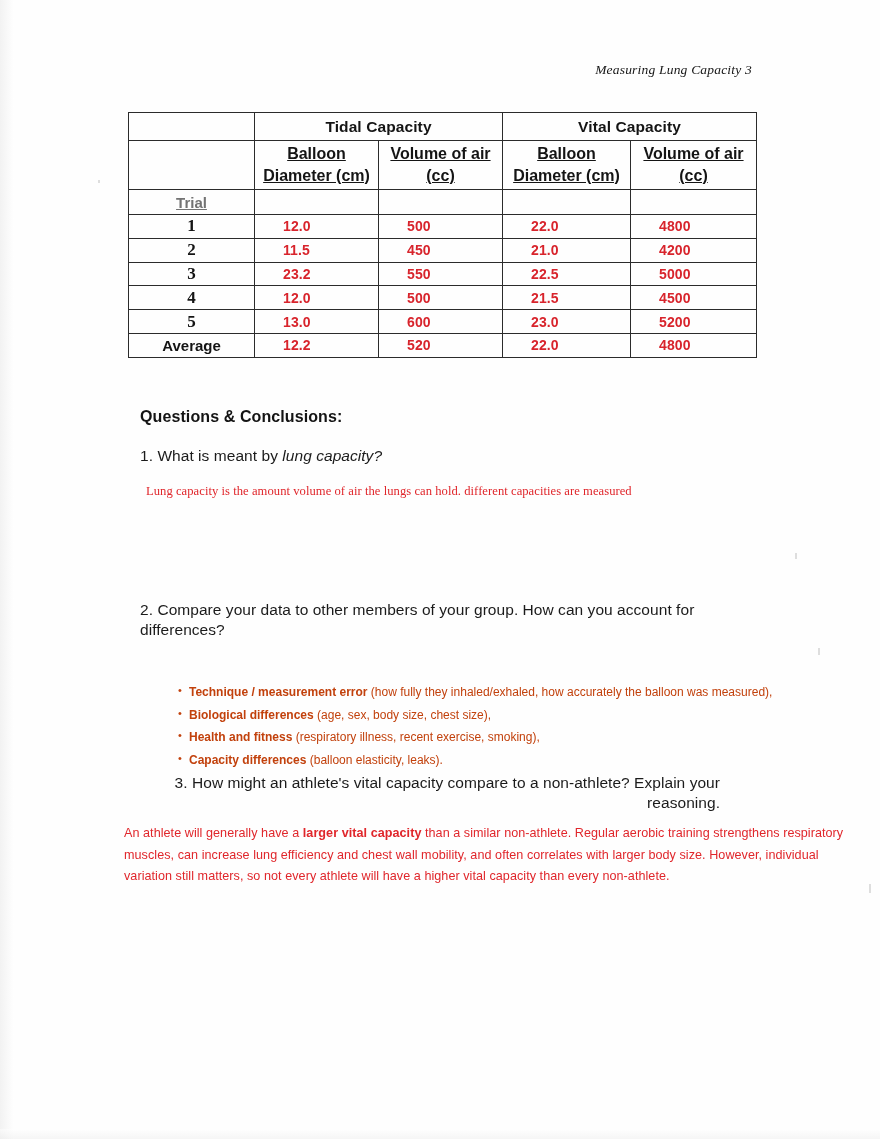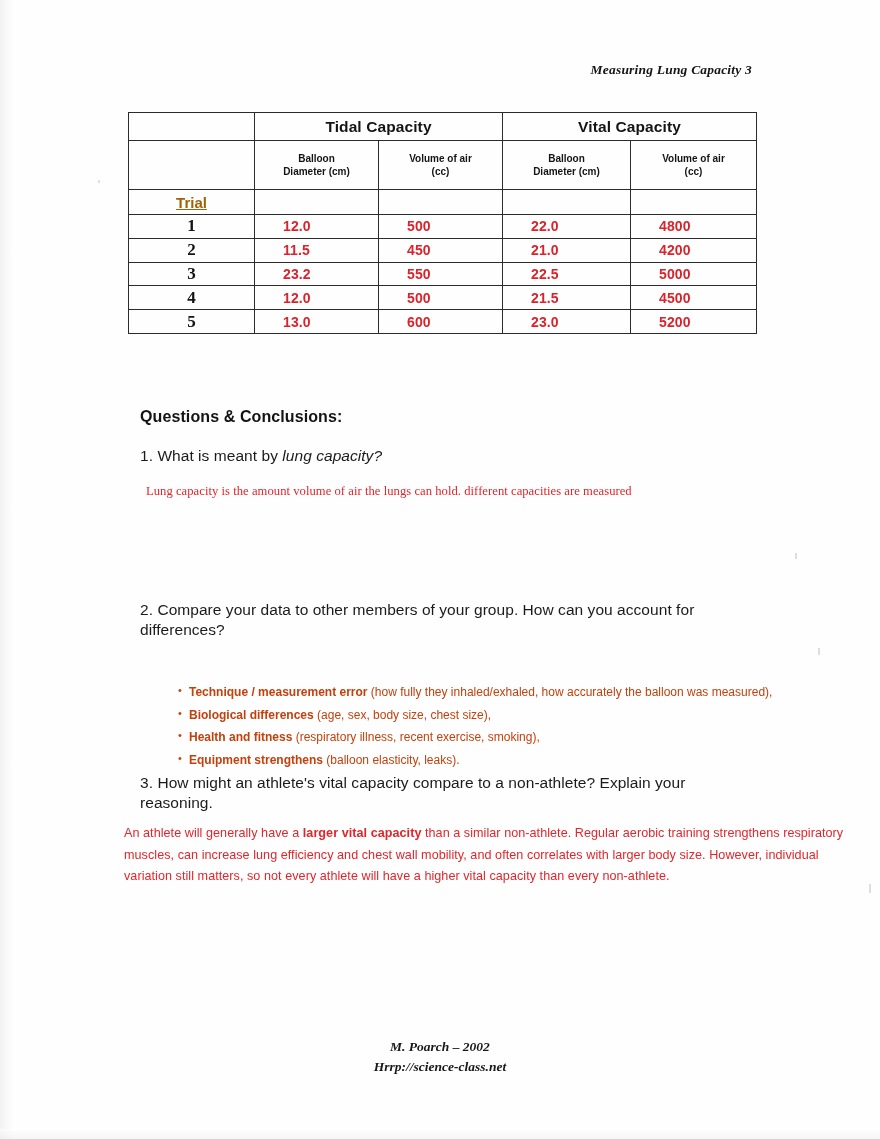--- a/index.html
+++ b/index.html
@@ -37,21 +37,21 @@
     opacity: .5;
   }
 
   
   .running-head {
     position: absolute;
     top: 62px;
     right: 128px;
     font-family: "Liberation Serif", serif;
     font-style: italic;
-    font-weight: 700;
+    font-weight: 400;
     font-size: 13.5px;
     letter-spacing: .2px;
     color: #151515;
     white-space: nowrap;
   }
 
   
   .data-table {
     position: absolute;
     left: 128px;
@@ -74,32 +74,33 @@
 
   .th-group {
     height: 27px;
     font-size: 15.5px;
     font-weight: 700;
     letter-spacing: .1px;
     color: #141414;
   }
   .th-sub {
     height: 48px;
-    font-size: 10px;
+    font-size: 16px;
     font-weight: 700;
     line-height: 1.35;
     color: #141414;
     padding: 2px 2px;
+    text-decoration: underline;
   }
   .th-blank { border-top-color: transparent; }
   .row-trial td {
     height: 24px;
     font-size: 15px;
     font-weight: 700;
-    color: #a16207;
+    color: #737373;
     text-decoration: underline;
   }
   .data-row td {
     height: 22.8px;
     font-size: 14px;
     color: #d8242c;
   }
   .data-row td.trial-cell {
     font-size: 17px;
     font-weight: 700;
@@ -173,21 +174,21 @@
   }
   .bullets li::before {
     content: "\2022";
     position: absolute;
     left: 0;
     top: -1px;
     font-size: 11px;
   }
   .bullets b { font-weight: 700; }
 
-  #q3 { left: 140px; top: 773px; width: 580px; }
+  #q3 { left: 140px; top: 773px; width: 580px; text-align: right; }
   #a3 { position: absolute; left: 124px; top: 823px; width: 726px; }
 
   
   .footer {
     position: absolute;
     left: 0;
     right: 0;
     top: 1037px;
     text-align: center;
     font-family: "Liberation Serif", serif;
@@ -289,20 +290,27 @@
         <td class="num-cell">21.5</td>
         <td class="num-cell">4500</td>
       </tr>
       <tr class="data-row">
         <td class="trial-cell">5</td>
         <td class="num-cell">13.0</td>
         <td class="num-cell">600</td>
         <td class="num-cell">23.0</td>
         <td class="num-cell">5200</td>
       </tr>
+      <tr class="data-row avg-row">
+        <td class="trial-cell">Average</td>
+        <td class="num-cell">12.2</td>
+        <td class="num-cell">520</td>
+        <td class="num-cell">22.0</td>
+        <td class="num-cell">4800</td>
+      </tr>
     </tbody>
   </table>
 
   <div class="qc-heading">Questions &amp; Conclusions:</div>
 
   <div class="q-block q-text" id="q1">
     <span>1.</span>
     <span>What is meant by</span>
     <span class="em">lung capacity</span><span class="em">?</span>
   </div>
@@ -317,30 +325,26 @@
     <li>
       <b>Technique / measurement error</b><span> (how fully they inhaled/exhaled, how accurately the balloon was measured),</span>
     </li>
     <li>
       <b>Biological differences</b><span> (age, sex, body size, chest size),</span>
     </li>
     <li>
       <b>Health and fitness</b><span> (respiratory illness, recent exercise, smoking),</span>
     </li>
     <li>
-      <b>Equipment strengthens</b><span> (balloon elasticity, leaks).</span>
+      <b>Capacity differences</b><span> (balloon elasticity, leaks).</span>
     </li>
   </ul>
 
   <div class="q-block q-text" id="q3">
     <span>3.</span>
     <span>How might an athlete's vital capacity compare to a non-athlete? Explain your reasoning.</span>
   </div>
   <div class="ans" id="a3">
     <span>An athlete will generally have a </span><b>larger vital capacity</b><span> than a similar non-athlete. Regular aerobic training strengthens respiratory muscles, can increase lung efficiency and chest wall mobility, and often correlates with larger body size. However, individual variation still matters, so not every athlete will have a higher vital capacity than every non-athlete.</span>
   </div>
 
-  <div class="footer">
-    <div>M. Poarch – 2002</div>
-    <div>Hrrp://science-class.net</div>
-  </div>
 
 </div>
 
 </body></html>

